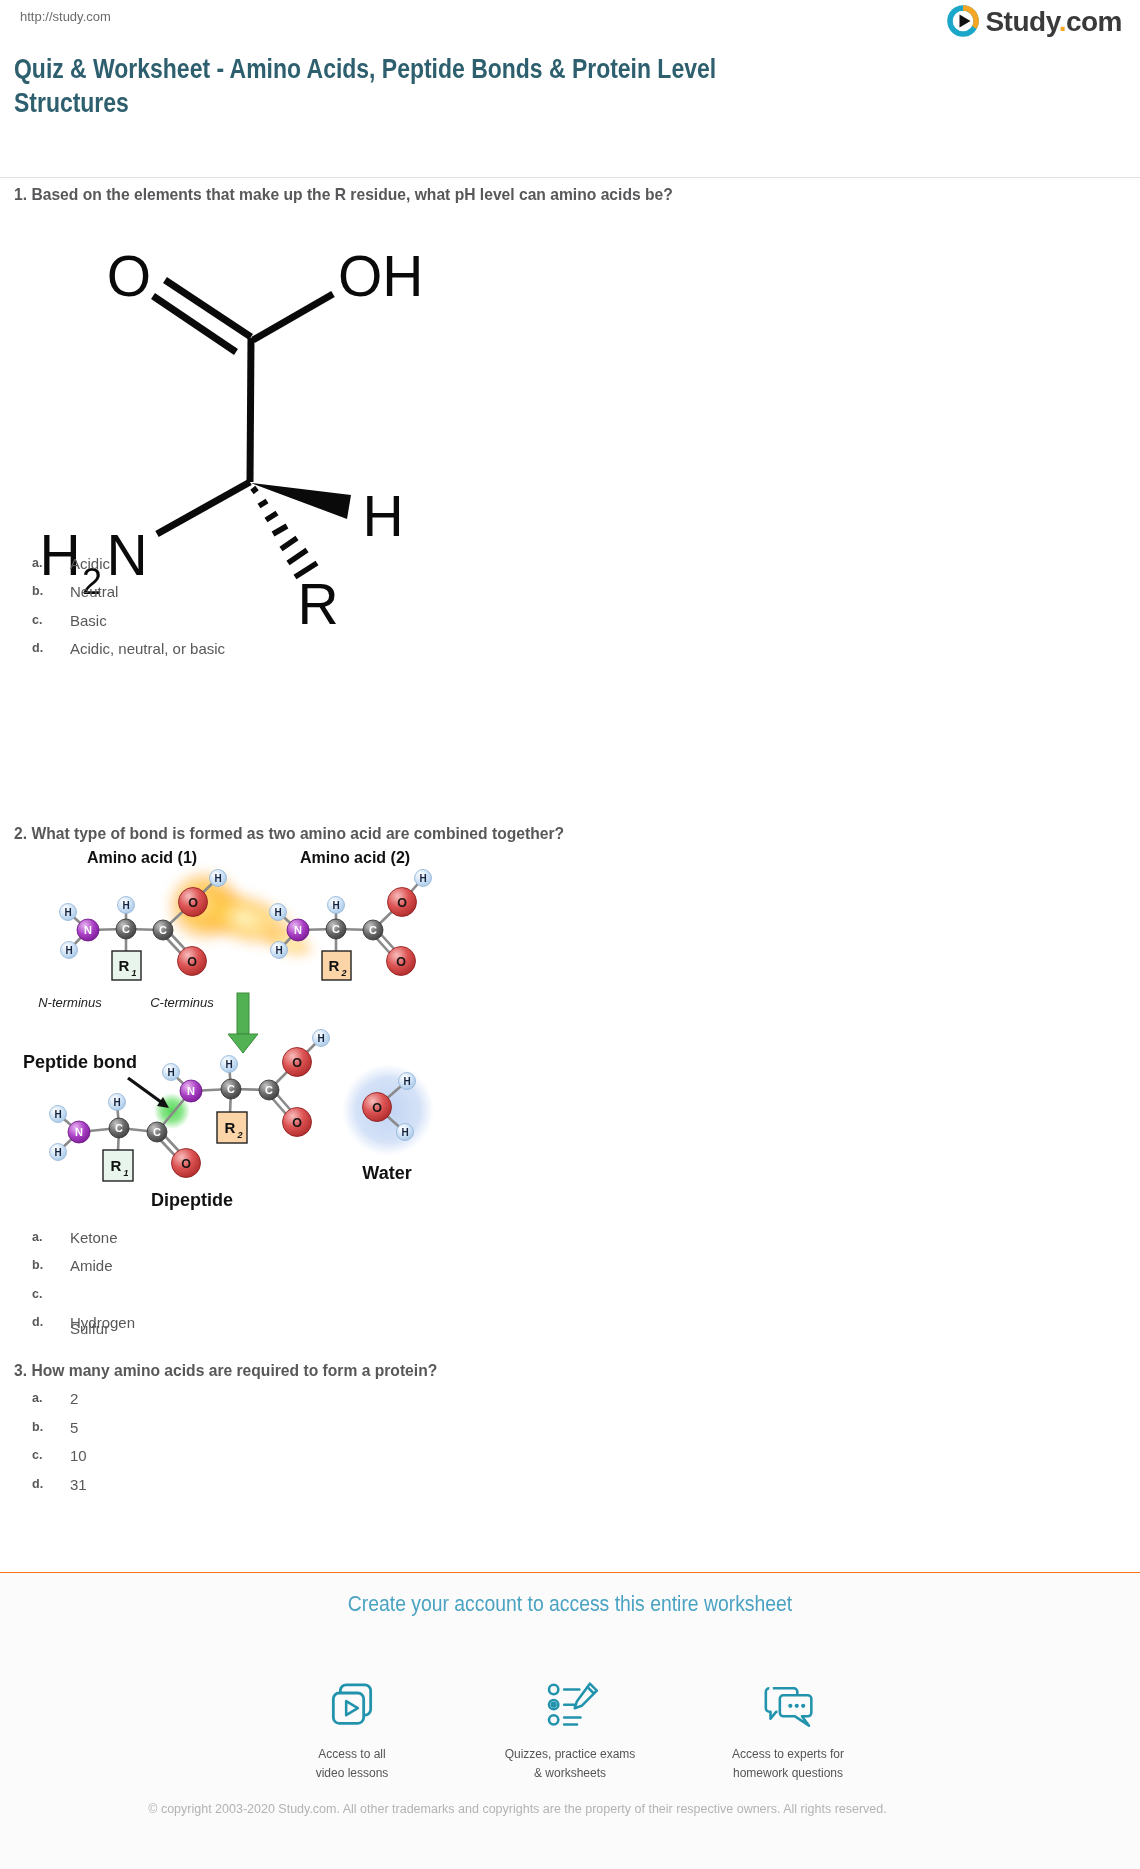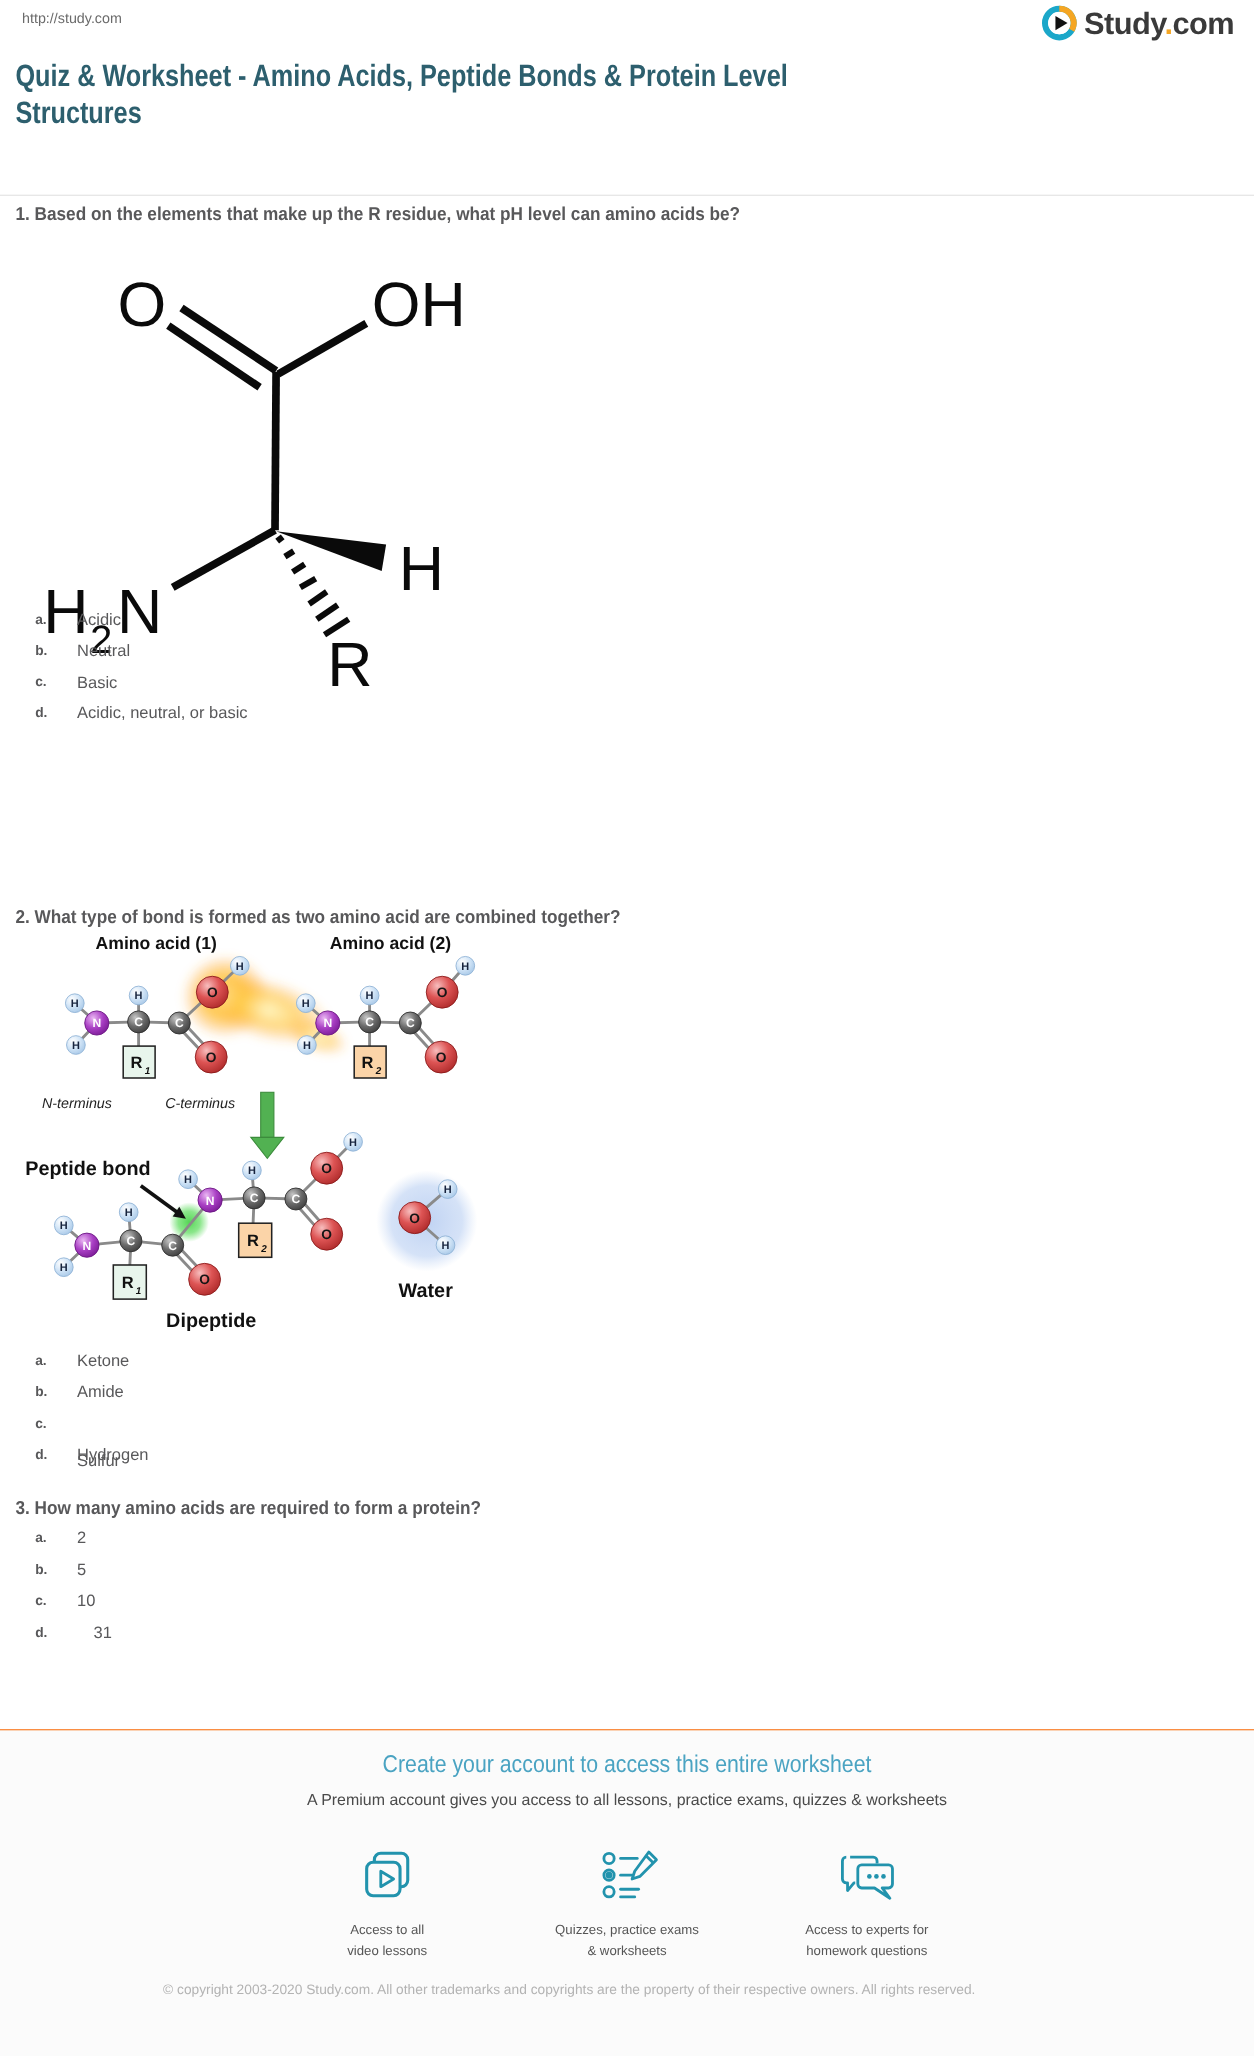--- a/index.html
+++ b/index.html
@@ -356,26 +356,25 @@
 
   <div class="abs qhead" style="left:14px;top:1361px;">3. How many amino acids are required to form a protein?</div>
   <div>
     <span class="opt-letter" style="top:1391px;">a.</span>
     <span class="opt-text" style="top:1390px;">2</span>
     <span class="opt-letter" style="top:1420px;">b.</span>
     <span class="opt-text" style="top:1419px;">5</span>
     <span class="opt-letter" style="top:1448px;">c.</span>
     <span class="opt-text" style="top:1447px;">10</span>
     <span class="opt-letter" style="top:1477px;">d.</span>
-    <span class="opt-text" style="top:1476px;margin-left:15px;">31</span>
+    <span class="opt-text" style="top:1476px;">31</span>
   </div>
 
   <div class="abs footer">
     <div class="f-head">Create your account to access this entire worksheet</div>
-    <div class="f-sub">A Premium account gives you access to all lessons, practice exams, quizzes &amp; worksheets</div>
 
     <div class="f-features">
       <div class="f-col">
         <svg width="56" height="56" viewBox="0 0 48 48">
           <g fill="none" stroke="#2293ad" stroke-width="2.4" stroke-linejoin="round">
             <rect x="14" y="5" width="26" height="26" rx="5"></rect>
             <rect x="8" y="12" width="26" height="26" rx="5" fill="#fbfbfb"></rect>
             <polygon points="19,19 19,31 29,25" stroke-width="2.2"></polygon>
           </g>
         </svg>

